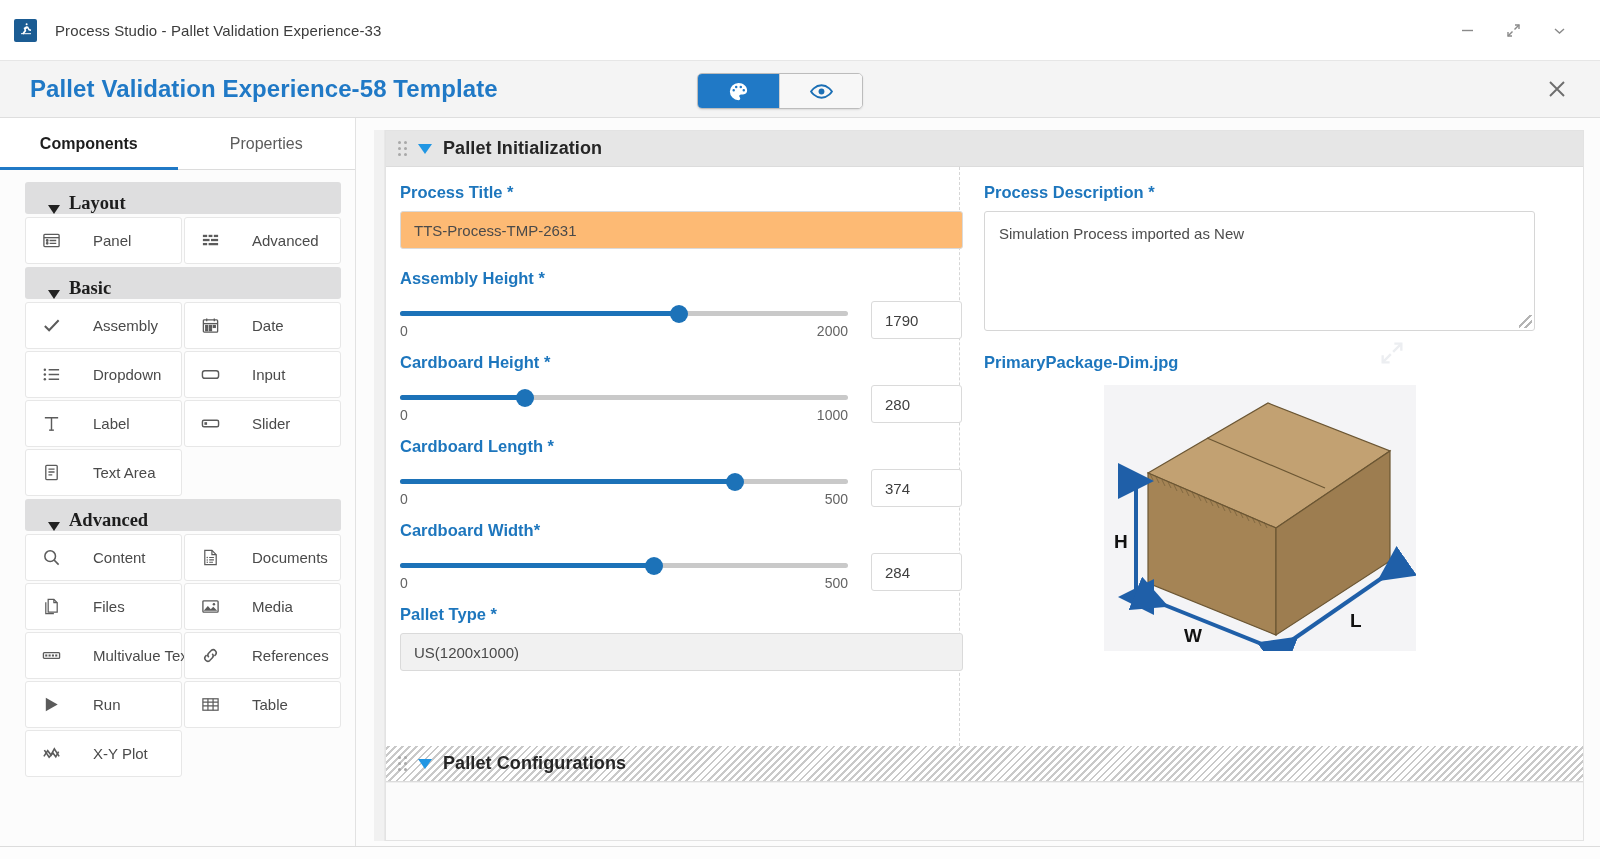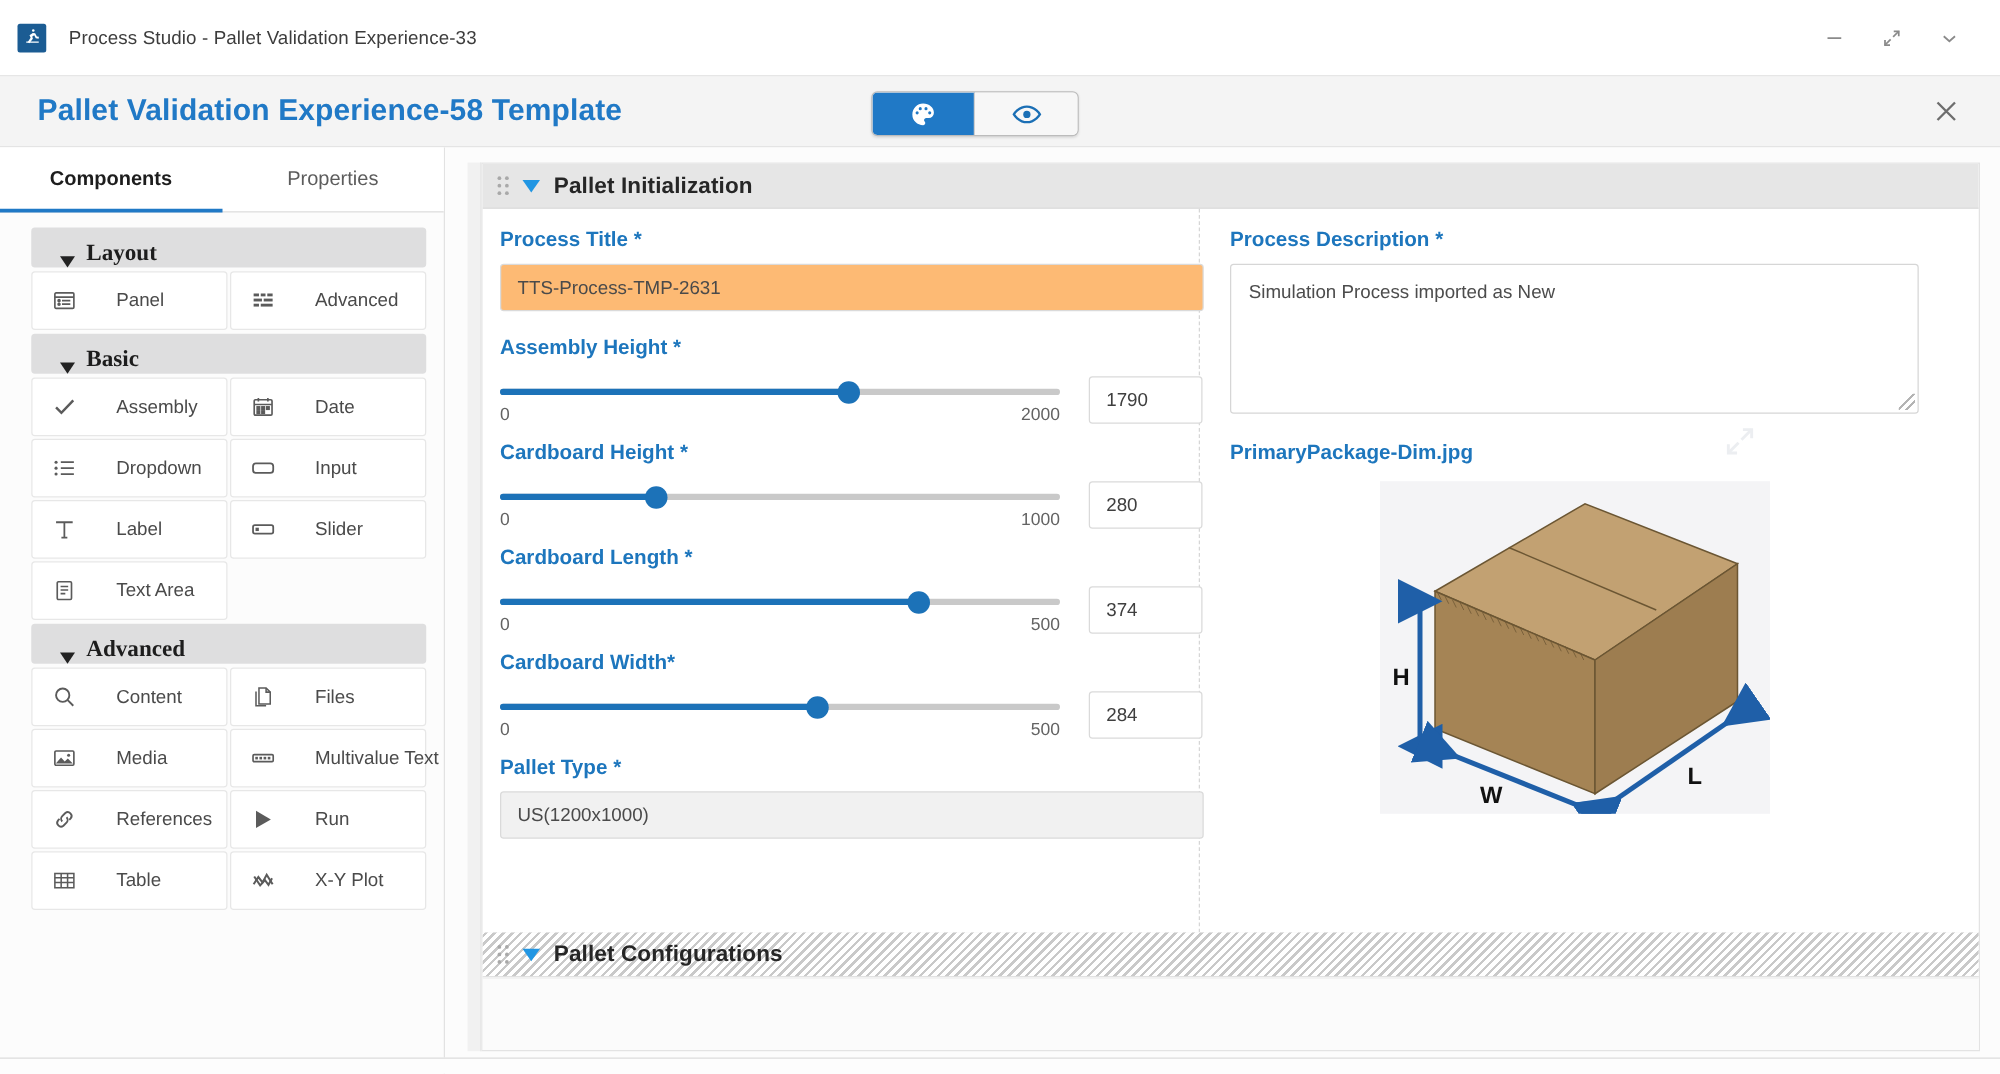--- a/index.html
+++ b/index.html
@@ -605,20 +605,35 @@
               <svg width="19" height="19" viewBox="0 0 20 20" fill="none" stroke="currentColor" stroke-width="1.6">
                 <circle cx="8.6" cy="8.6" r="5.6"></circle>
                   <path d="M12.8 12.8L17.5 17.5"></path>
               </svg>
             </span>
             <span class="chip-label">Content</span>
           </div>
           <div class="chip">
             <span class="chip-ico">
               <svg width="19" height="19" viewBox="0 0 20 20" fill="none" stroke="currentColor" stroke-width="1.3">
+                <path d="M4 2.5h7.5L16 7v10.5H4z"></path>
+                  <path d="M11.5 2.5V7H16"></path>
+                <g fill="currentColor" stroke="none">
+                    <circle cx="6.6" cy="10" r=".8"></circle>
+                    <circle cx="6.6" cy="12.6" r=".8"></circle>
+                    <circle cx="6.6" cy="15" r=".8"></circle>
+                  </g>
+                <path d="M8.6 10h5M8.6 12.6h5M8.6 15h4"></path>
+              </svg>
+            </span>
+            <span class="chip-label">Documents</span>
+          </div>
+          <div class="chip">
+            <span class="chip-ico">
+              <svg width="19" height="19" viewBox="0 0 20 20" fill="none" stroke="currentColor" stroke-width="1.3">
                 <path d="M6.5 2.5h6L16 6v10h-9.5z"></path>
                   <path d="M12.5 2.5V6H16"></path>
                 <path d="M4 5.5v12h8.5"></path>
               </svg>
             </span>
             <span class="chip-label">Files</span>
           </div>
           <div class="chip">
             <span class="chip-ico">
               <svg width="19" height="19" viewBox="0 0 20 20" fill="none" stroke="currentColor" stroke-width="1.4">

